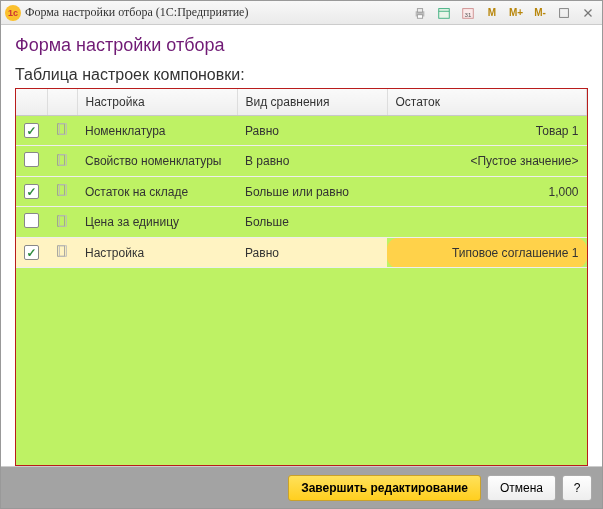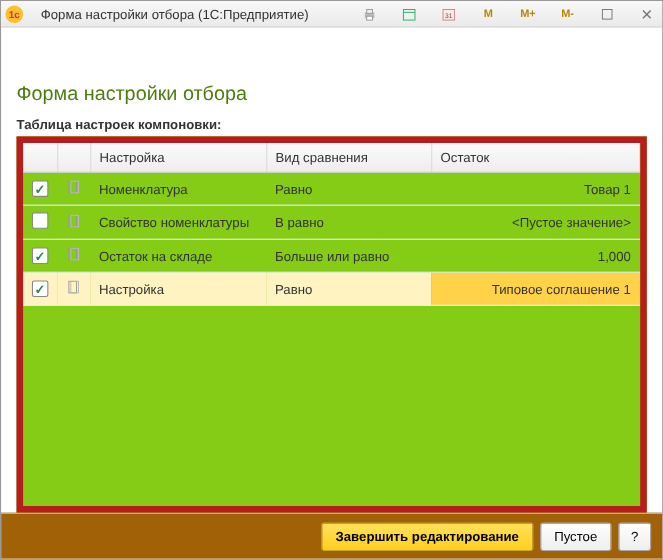--- a/index.html
+++ b/index.html
@@ -12,58 +12,57 @@
     overflow: hidden;
     border: 1px solid #999;
   }
   .titlebar {
     height: 24px;
     background: linear-gradient(#f8f8f8, #eaeaea);
     border-bottom: 1px solid #ccc;
     display: flex;
     align-items: center;
     padding: 0 4px;
-    gap: 16px;
+    gap: 4px;
   }
   .app-icon {
     width: 16px; height: 16px;
     background: #fbc02d;
     border-radius: 50%;
     display: flex; align-items: center; justify-content: center;
     font-size: 9px; font-weight: bold; color: #c33;
   }
-  .titlebar-title { flex: 0 0 auto; color: #333; }
+  .titlebar-title { flex: 0 0 auto; color: #333; font-family: Liberation Serif, serif; }
   .titlebar-spacer { flex: 1; }
   .tb-btn {
     width: 20px; height: 18px;
     display: flex; align-items: center; justify-content: center;
     font-size: 11px; color: #555; cursor: default;
   }
   .tb-btn.mem { color: #b8860b; font-weight: bold; font-size: 10px; }
   .tb-btn.cal1 { color: #3a7; }
   .tb-btn.cal2 { color: #c88; }
   .tb-btn svg { width: 14px; height: 14px; }
 
   .content {
     padding: 10px 14px 0 14px;
     height: calc(100% - 24px - 42px);
     display: flex; flex-direction: column;
   }
   .page-title {
-    font-size: 18px; font-weight: normal; color: #4d7c0f;
+    font-size: 18px; font-weight: normal; color: #701a75;
     margin-bottom: 10px;
-    margin-top: 40px;
-  }
-  .subtitle { font-size: 12px; color: #333; margin-bottom: 4px; font-weight: bold; }
+  }
+  .subtitle { font-size: 16px; color: #333; margin-bottom: 4px; }
 
   .table-wrap {
     flex: 1;
-    border: 6px solid #b91c1c;
+    border: 1px solid #b91c1c;
     overflow: auto;
-    background: #84cc16;
+    background: #bef264;
   }
   table { width: 100%; border-collapse: collapse; }
   th {
     background: linear-gradient(#fafafa,#eee);
     border-bottom: 1px solid #c8c8c8;
     border-right: 1px solid #ddd;
     text-align: left;
     font-weight: normal;
     padding: 6px 8px;
     color: #333;
@@ -77,41 +76,41 @@
     border-bottom: 1px solid #eee;
     color: #333;
     vertical-align: middle;
     margin-left: 20px;
   }
   td.cell-chk { text-align: center; }
   td.cell-icon { text-align: center; }
   td.cell-val { text-align: right; }
   td.cell-val.num { }
   tr.active td { background: #fff3c2; }
-  tr.active td.cell-val { background: #ffd24a; }
+  tr.active td.cell-val { background: #ffd24a; border-radius: 11px; }
 
   .chk {
     width: 15px; height: 15px;
     border: 1px solid #888;
     border-radius: 2px;
     display: inline-flex; align-items: center; justify-content: center;
     background: #fff;
   }
   .chk.on::after {
     content: "✓";
     color: #2e8b3d; font-weight: bold; font-size: 12px; line-height: 1;
   }
   .itm-icon svg { width: 14px; height: 14px; stroke:#999; fill:none; }
 
   .footer {
     height: 42px;
     border-top: 1px solid #ccc;
     display: flex; align-items: center; justify-content: flex-end;
     gap: 6px; padding: 0 10px;
-    background: #a16207;
+    background: #a3a3a3;
   }
   .btn {
     height: 26px;
     border: 1px solid #aaa;
     border-radius: 3px;
     background: linear-gradient(#fefefe,#eee);
     padding: 0 12px;
     font-size: 12px;
     display: inline-flex; align-items: center; gap: 4px;
     cursor: default;
@@ -209,32 +208,42 @@
           <tr>
             <td class="cell-chk"><span class="chk on"></span></td>
             <td class="cell-icon"><span class="itm-icon"><svg viewBox="0 0 16 16">
                   <rect x="3" y="2" width="8" height="12" fill="none" stroke="#999"></rect>
                   <rect x="5" y="2" width="8" height="12" fill="none" stroke="#bbb"></rect>
                 </svg></span></td>
             <td>Остаток на складе</td>
             <td>Больше или равно</td>
             <td class="cell-val num">1,000</td>
           </tr>
+          <tr>
+            <td class="cell-chk"><span class="chk "></span></td>
+            <td class="cell-icon"><span class="itm-icon"><svg viewBox="0 0 16 16">
+                  <rect x="3" y="2" width="8" height="12" fill="none" stroke="#999"></rect>
+                  <rect x="5" y="2" width="8" height="12" fill="none" stroke="#bbb"></rect>
+                </svg></span></td>
+            <td>Цена за единицу</td>
+            <td>Больше</td>
+            <td class="cell-val "></td>
+          </tr>
           <tr class="active">
             <td class="cell-chk"><span class="chk on"></span></td>
             <td class="cell-icon"><span class="itm-icon"><svg viewBox="0 0 16 16">
                   <rect x="3" y="2" width="8" height="12" fill="none" stroke="#999"></rect>
                   <rect x="5" y="2" width="8" height="12" fill="none" stroke="#bbb"></rect>
                 </svg></span></td>
             <td>Настройка</td>
             <td>Равно</td>
             <td class="cell-val ">Типовое соглашение 1</td>
           </tr>
         </tbody>
     </table>
   </div>
 </div>
 
 <div class="footer">
   <button class="btn primary">Завершить редактирование</button>
-  <button class="btn">Пустое</button>
+  <button class="btn">Отмена</button>
   <button class="btn help">?</button>
 </div>
 
 </body></html>

